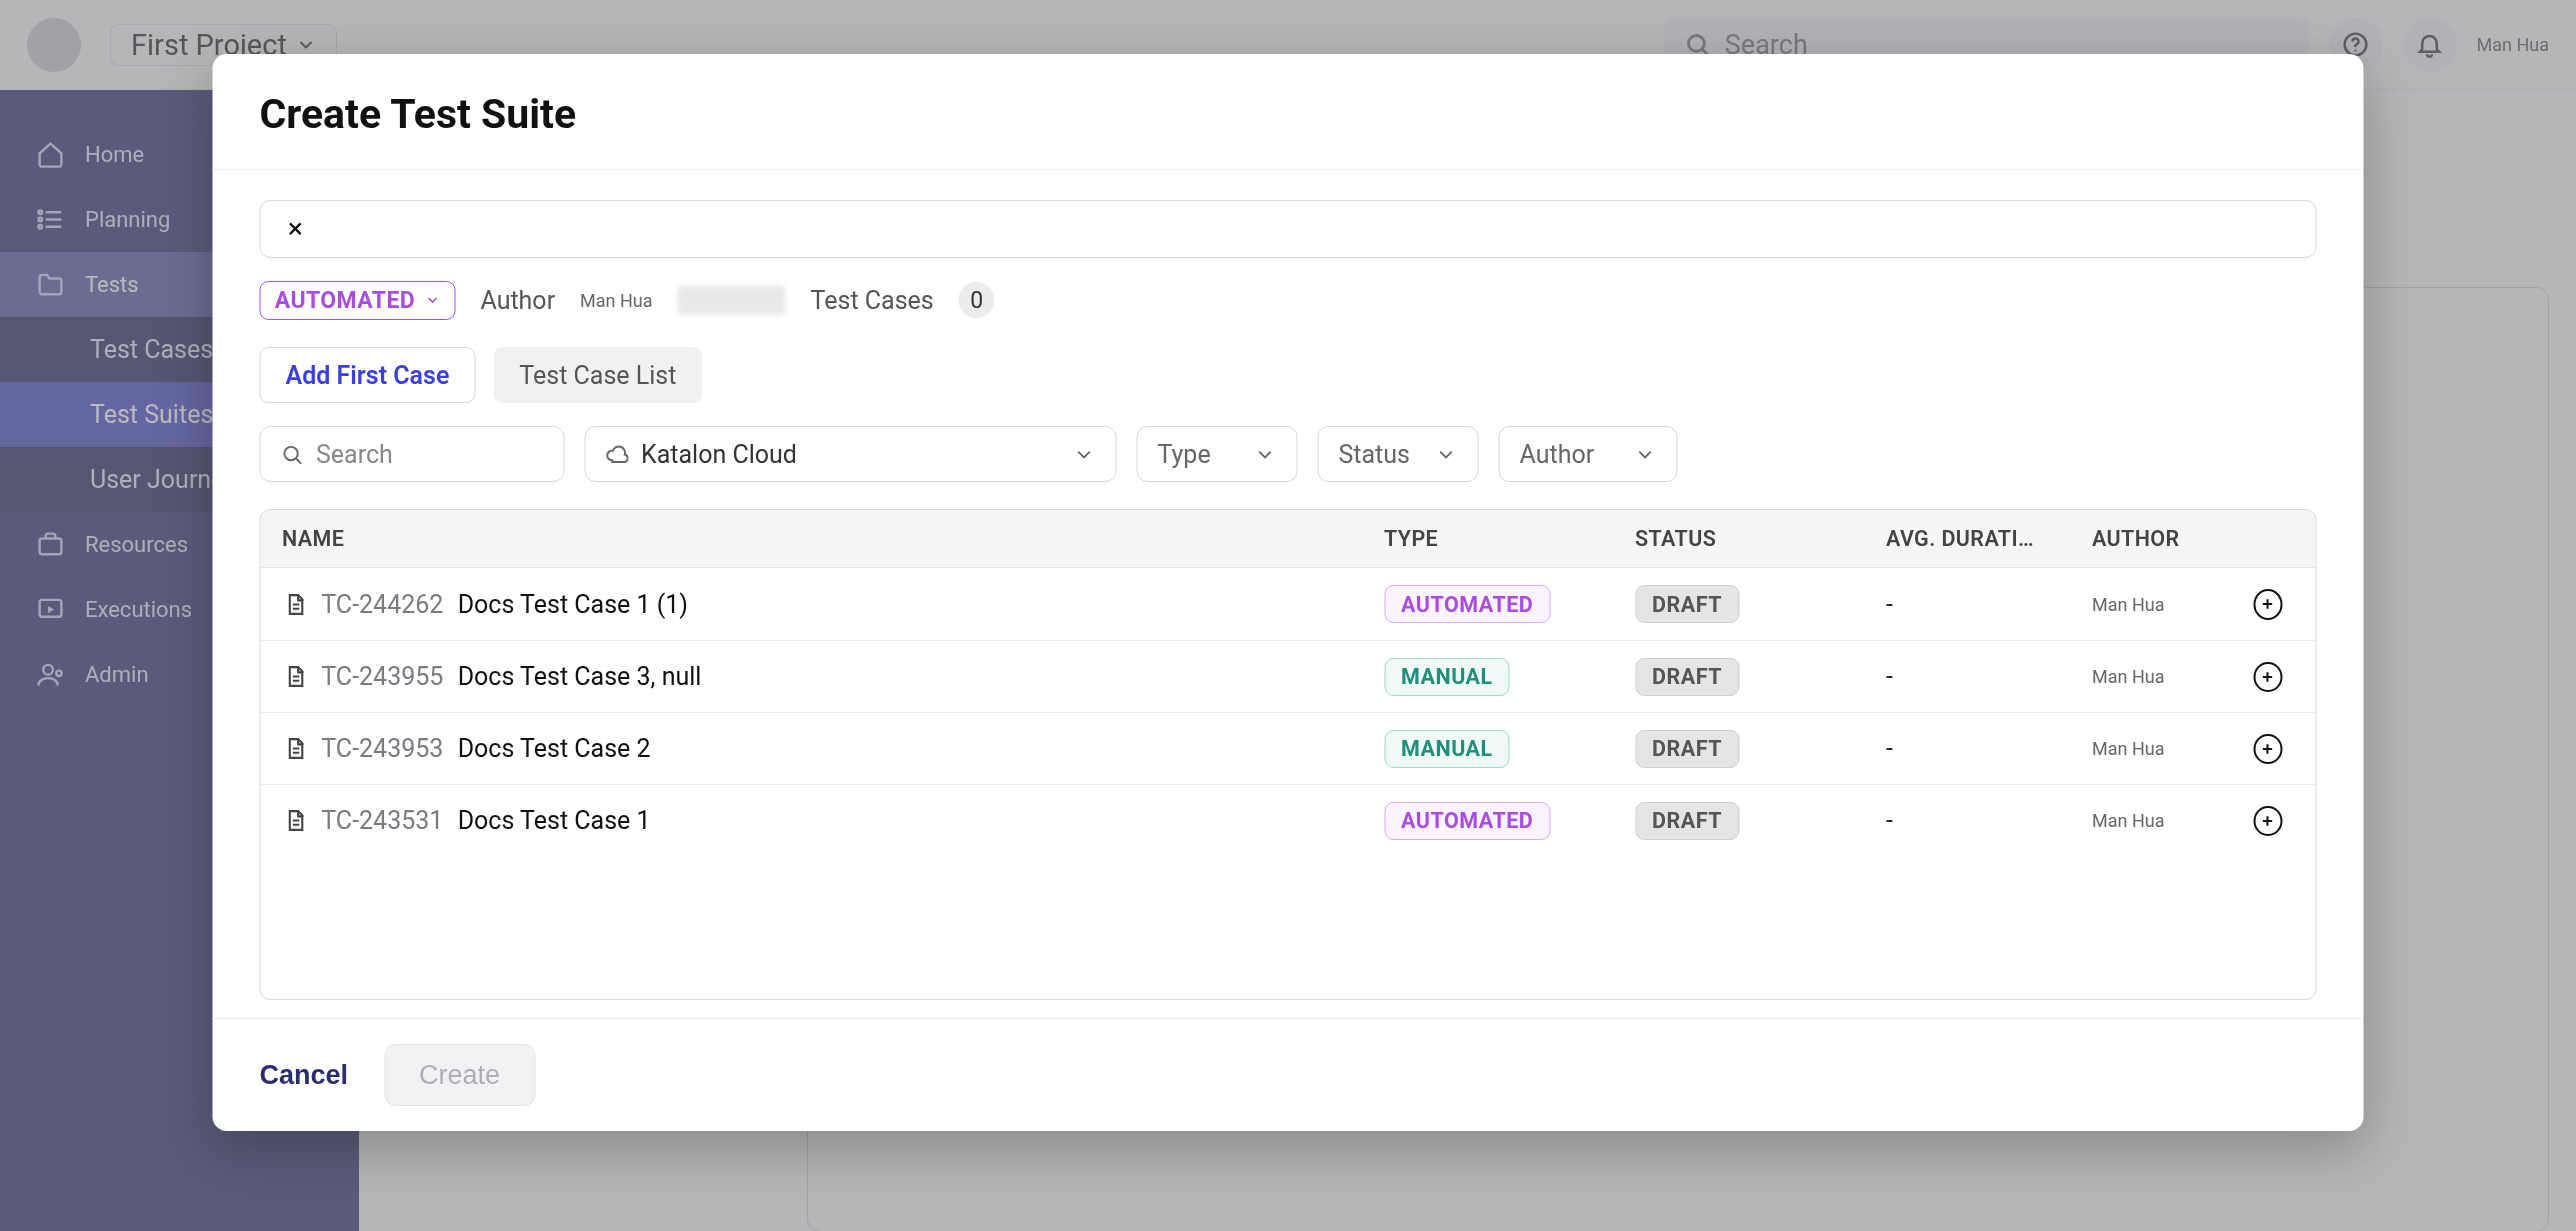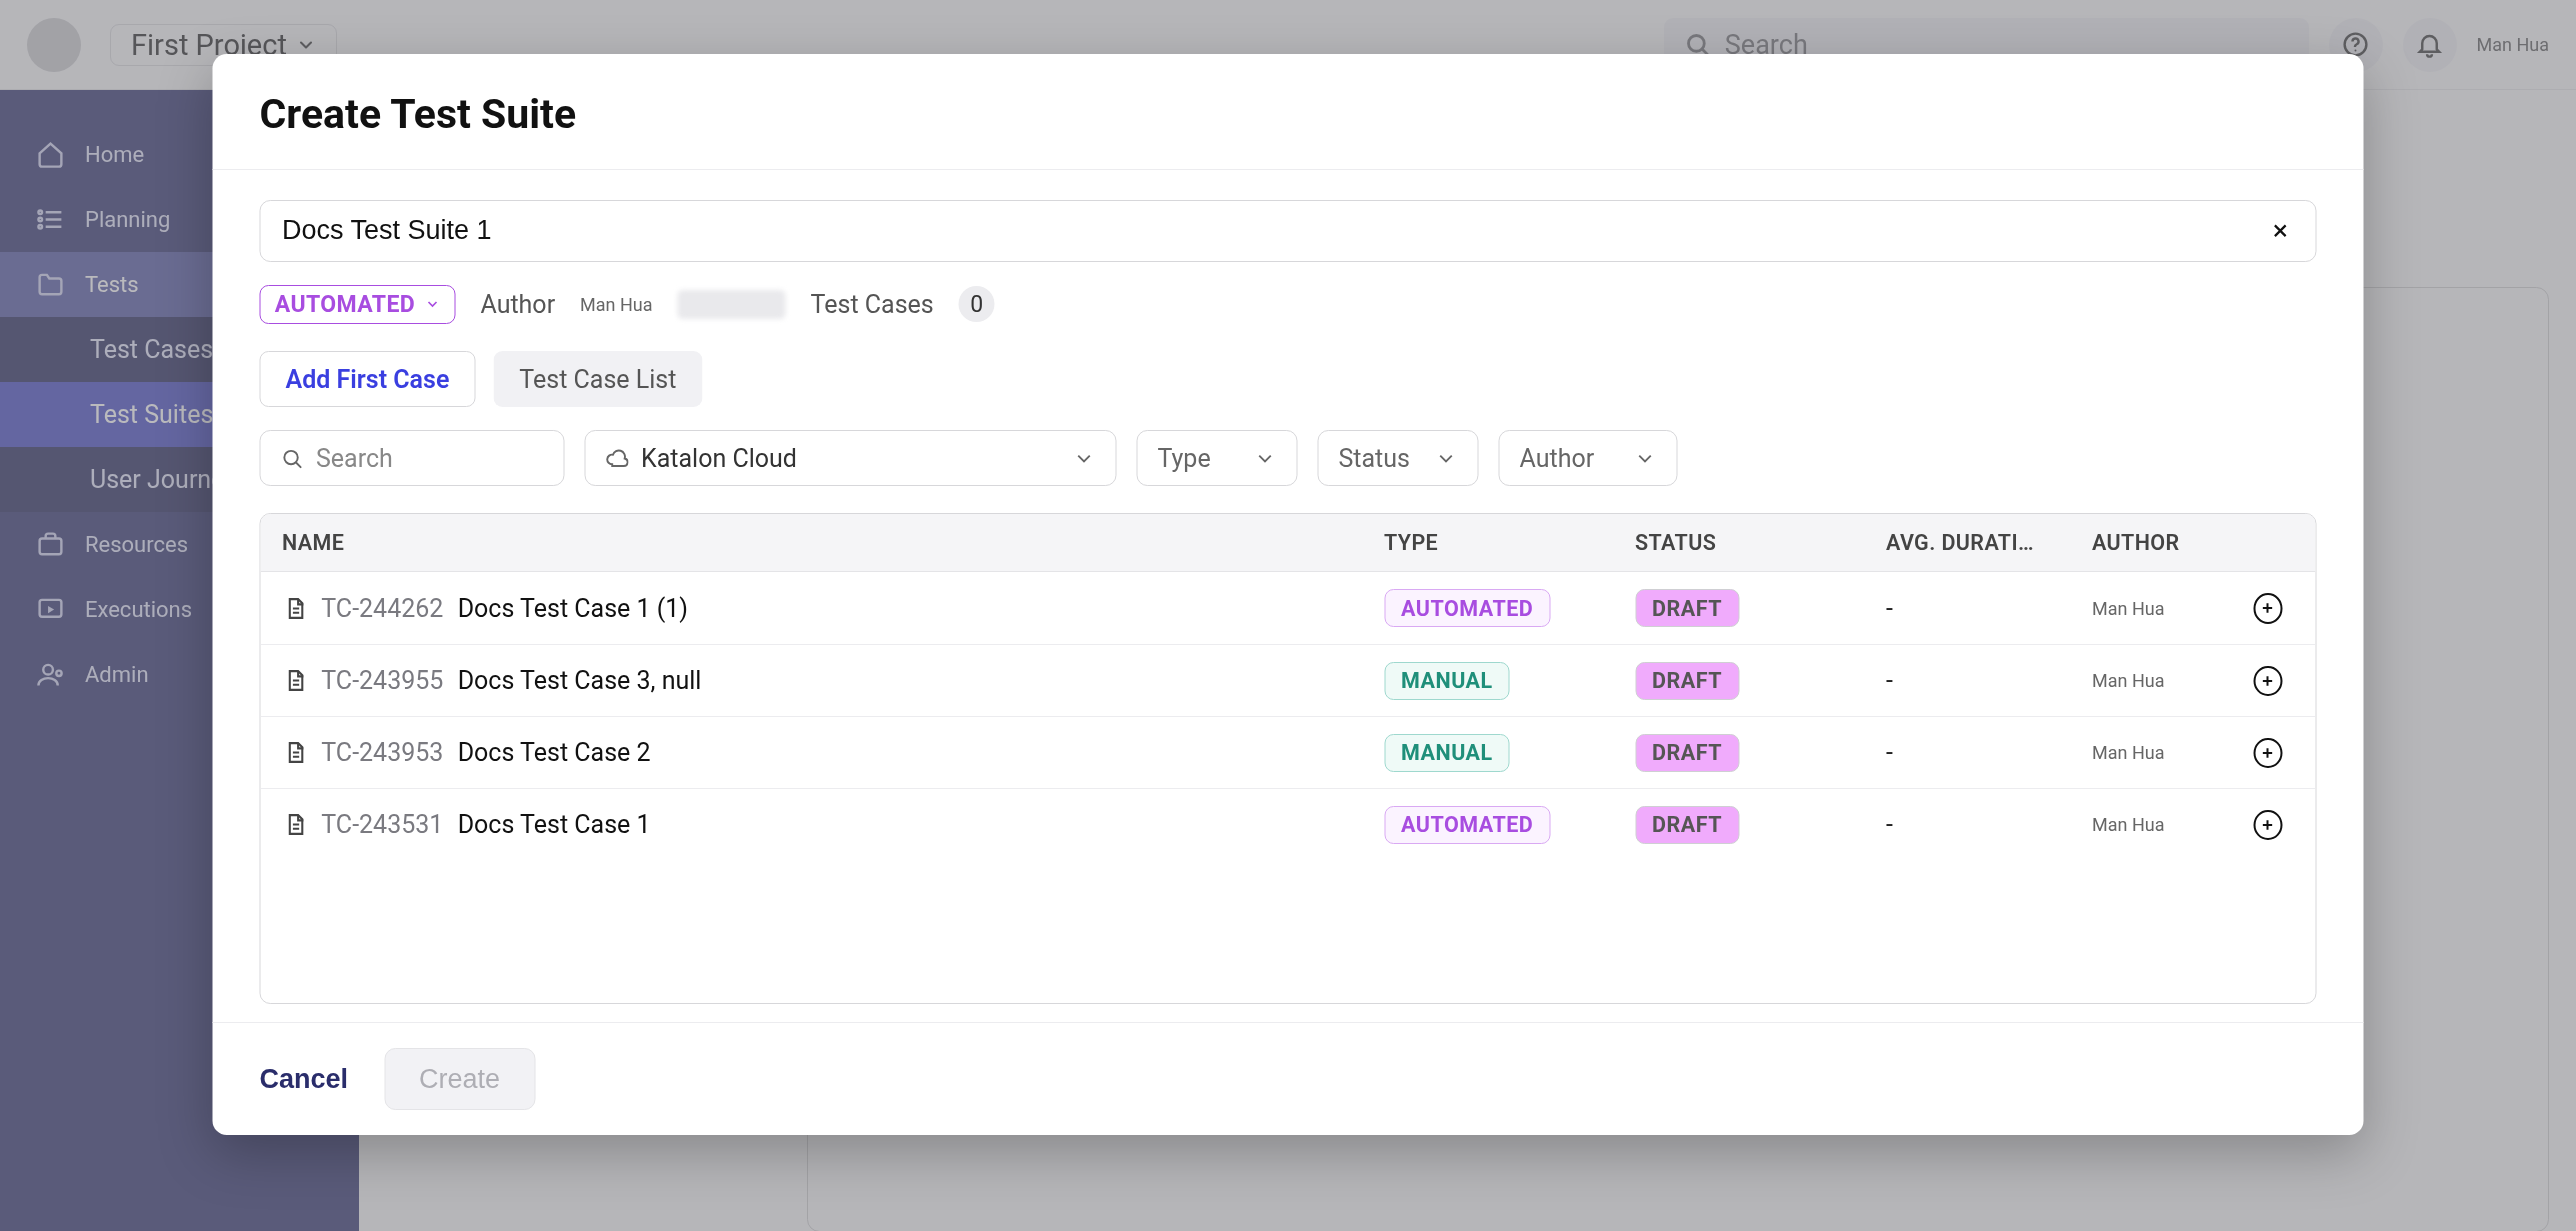--- a/index.html
+++ b/index.html
@@ -146,21 +146,21 @@
   .tc-name .doc-icon { width: 25px; height: 25px; }
   .tc-id   { color: #7a7a80; }
   .tc-title{ color: #111; }
   .pill {
     display: inline-flex; align-items: center; border-radius: 9px;
     padding: 5.4px 16px; font-size: 21.5px; font-weight: 700; letter-spacing: 0.5px;
     border: 1.8px solid; background: #fff;
   }
   .pill.auto   { color: #a84de0; border-color: #d9a9f3; background: #fbf3ff; }
   .pill.manual { color: #1f8f7a; border-color: #9ed8ce; background: #effaf7; }
-  .pill.draft  { color: #555;    border-color: #cfcfd3; background: #f0abfc; }
+  .pill.draft  { color: #555;    border-color: #cfcfd3; background: #e5e5e5; }
   .tc-author { font-size: 18px; color: #666; }
   .add-btn {
     width: 30.5px; height: 30.5px; border: 2.2px solid #111; border-radius: 50%;
     display: flex; align-items: center; justify-content: center; cursor: pointer;
   }
   .add-btn svg { width: 16px; height: 16px; stroke: #111; stroke-width: 3; }
 
   .tc-spacer { height: 143px; }
 
   .btn-cancel { font-size: 27px; color: #2a2d6b; font-weight: 600; background: none; border: none; cursor: pointer; }
@@ -268,21 +268,20 @@
   <div class="overlay"></div>
 
   <div class="modal">
     <div class="modal-header">
       <div class="modal-title">Create Test Suite</div>
     </div>
 
     <div class="modal-body">
 
       <div class="name-row">
-        <input type="text" value="Docs Test Suite 1" style="">
         <div class="clear-btn">
           <svg viewBox="0 0 24 24">
               <path d="M6 6l12 12M18 6L6 18" fill="none"></path>
             </svg>
         </div>
       </div>
 
       <div class="meta-row">
         <div class="badge-automated">
           <span>AUTOMATED</span>

